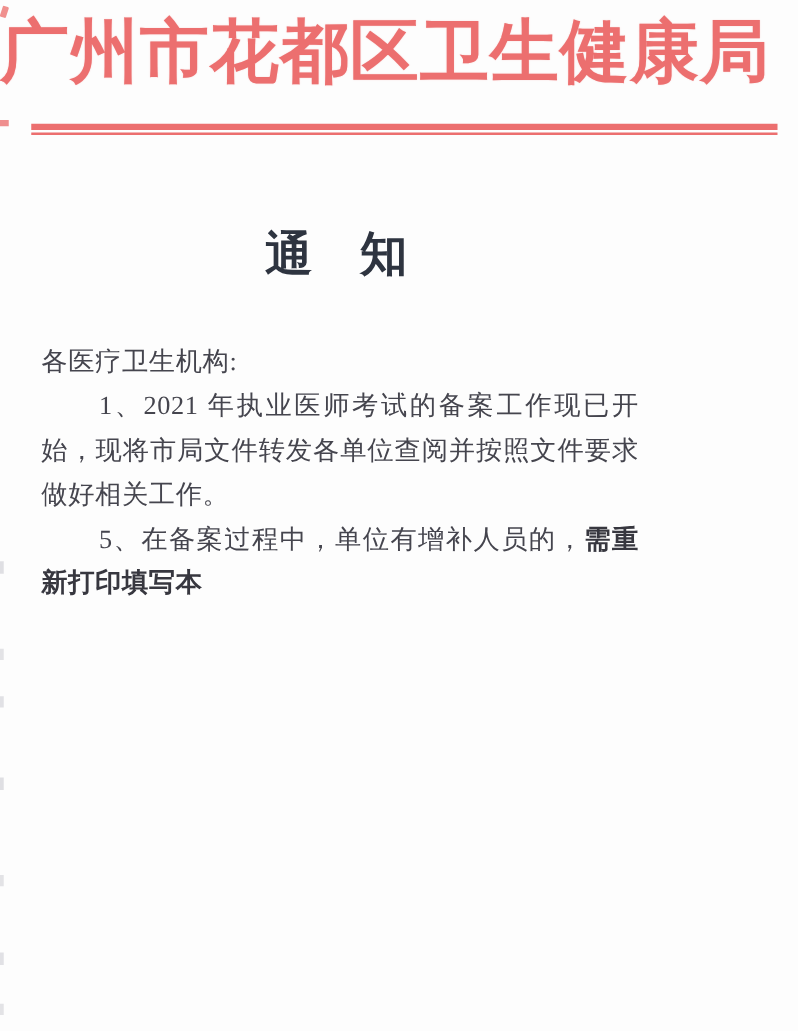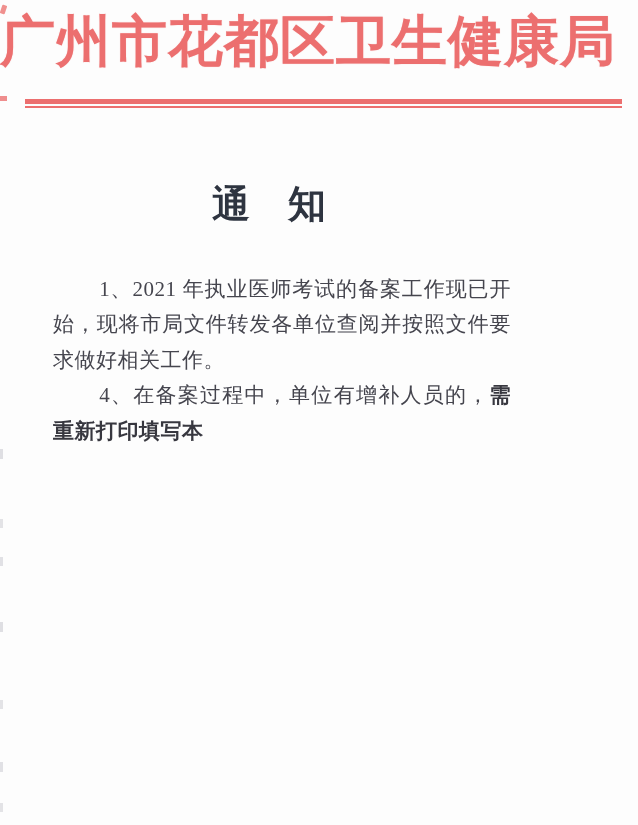--- a/index.html
+++ b/index.html
@@ -61,21 +61,20 @@
     color: var(--ink, #45454e);
     text-align: justify;
     text-justify: inter-ideograph;
     letter-spacing: 0.5px;
   }
   .body-text p {
     margin: 0;
   }
   .para.indent {
     text-indent: 2.2em;
-    margin-left: 20px;
   }
   .bold {
     font-weight: 700;
     color: #37373f;
   }
   .underline {
     text-decoration: underline;
     text-decoration-thickness: 1.5px;
     text-underline-offset: 5px;
   }
@@ -103,23 +102,24 @@
     <div class="agency">广州市花都区卫生健康局</div>
     <div class="rule">
       <div class="rule-thick"></div>
       <div class="rule-thin"></div>
     </div>
   </div>
 
   <h1 class="doc-title">通　知</h1>
 
   <div class="body-text">
+    <p class="para salutation">各医疗卫生机构:</p>
     <div id="paragraphs">
         <p class="para indent"><span class="">1、2021 年执业医师考试的备案工作现已开始，现将市局文件转发各单位查阅并按照文件要求做好相关工作。</span></p>
-        <p class="para indent"><span class="">4、在备案过程中，单位有增补人员的，</span><span class="bold">需重新打印填写本</span></p>
+        <p class="para indent"><span class="">5、在备案过程中，单位有增补人员的，</span><span class="bold">需重新打印填写本</span></p>
       </div>
   </div>
 
   <div class="artifact art-red-dot"></div>
   <div class="artifact art-red-dash"></div>
   <div class="artifact art-gray-1"></div>
   <div class="artifact art-gray-2"></div>
   <div class="artifact art-gray-3"></div>
   <div class="artifact art-gray-4"></div>
   <div class="artifact art-gray-5"></div>

